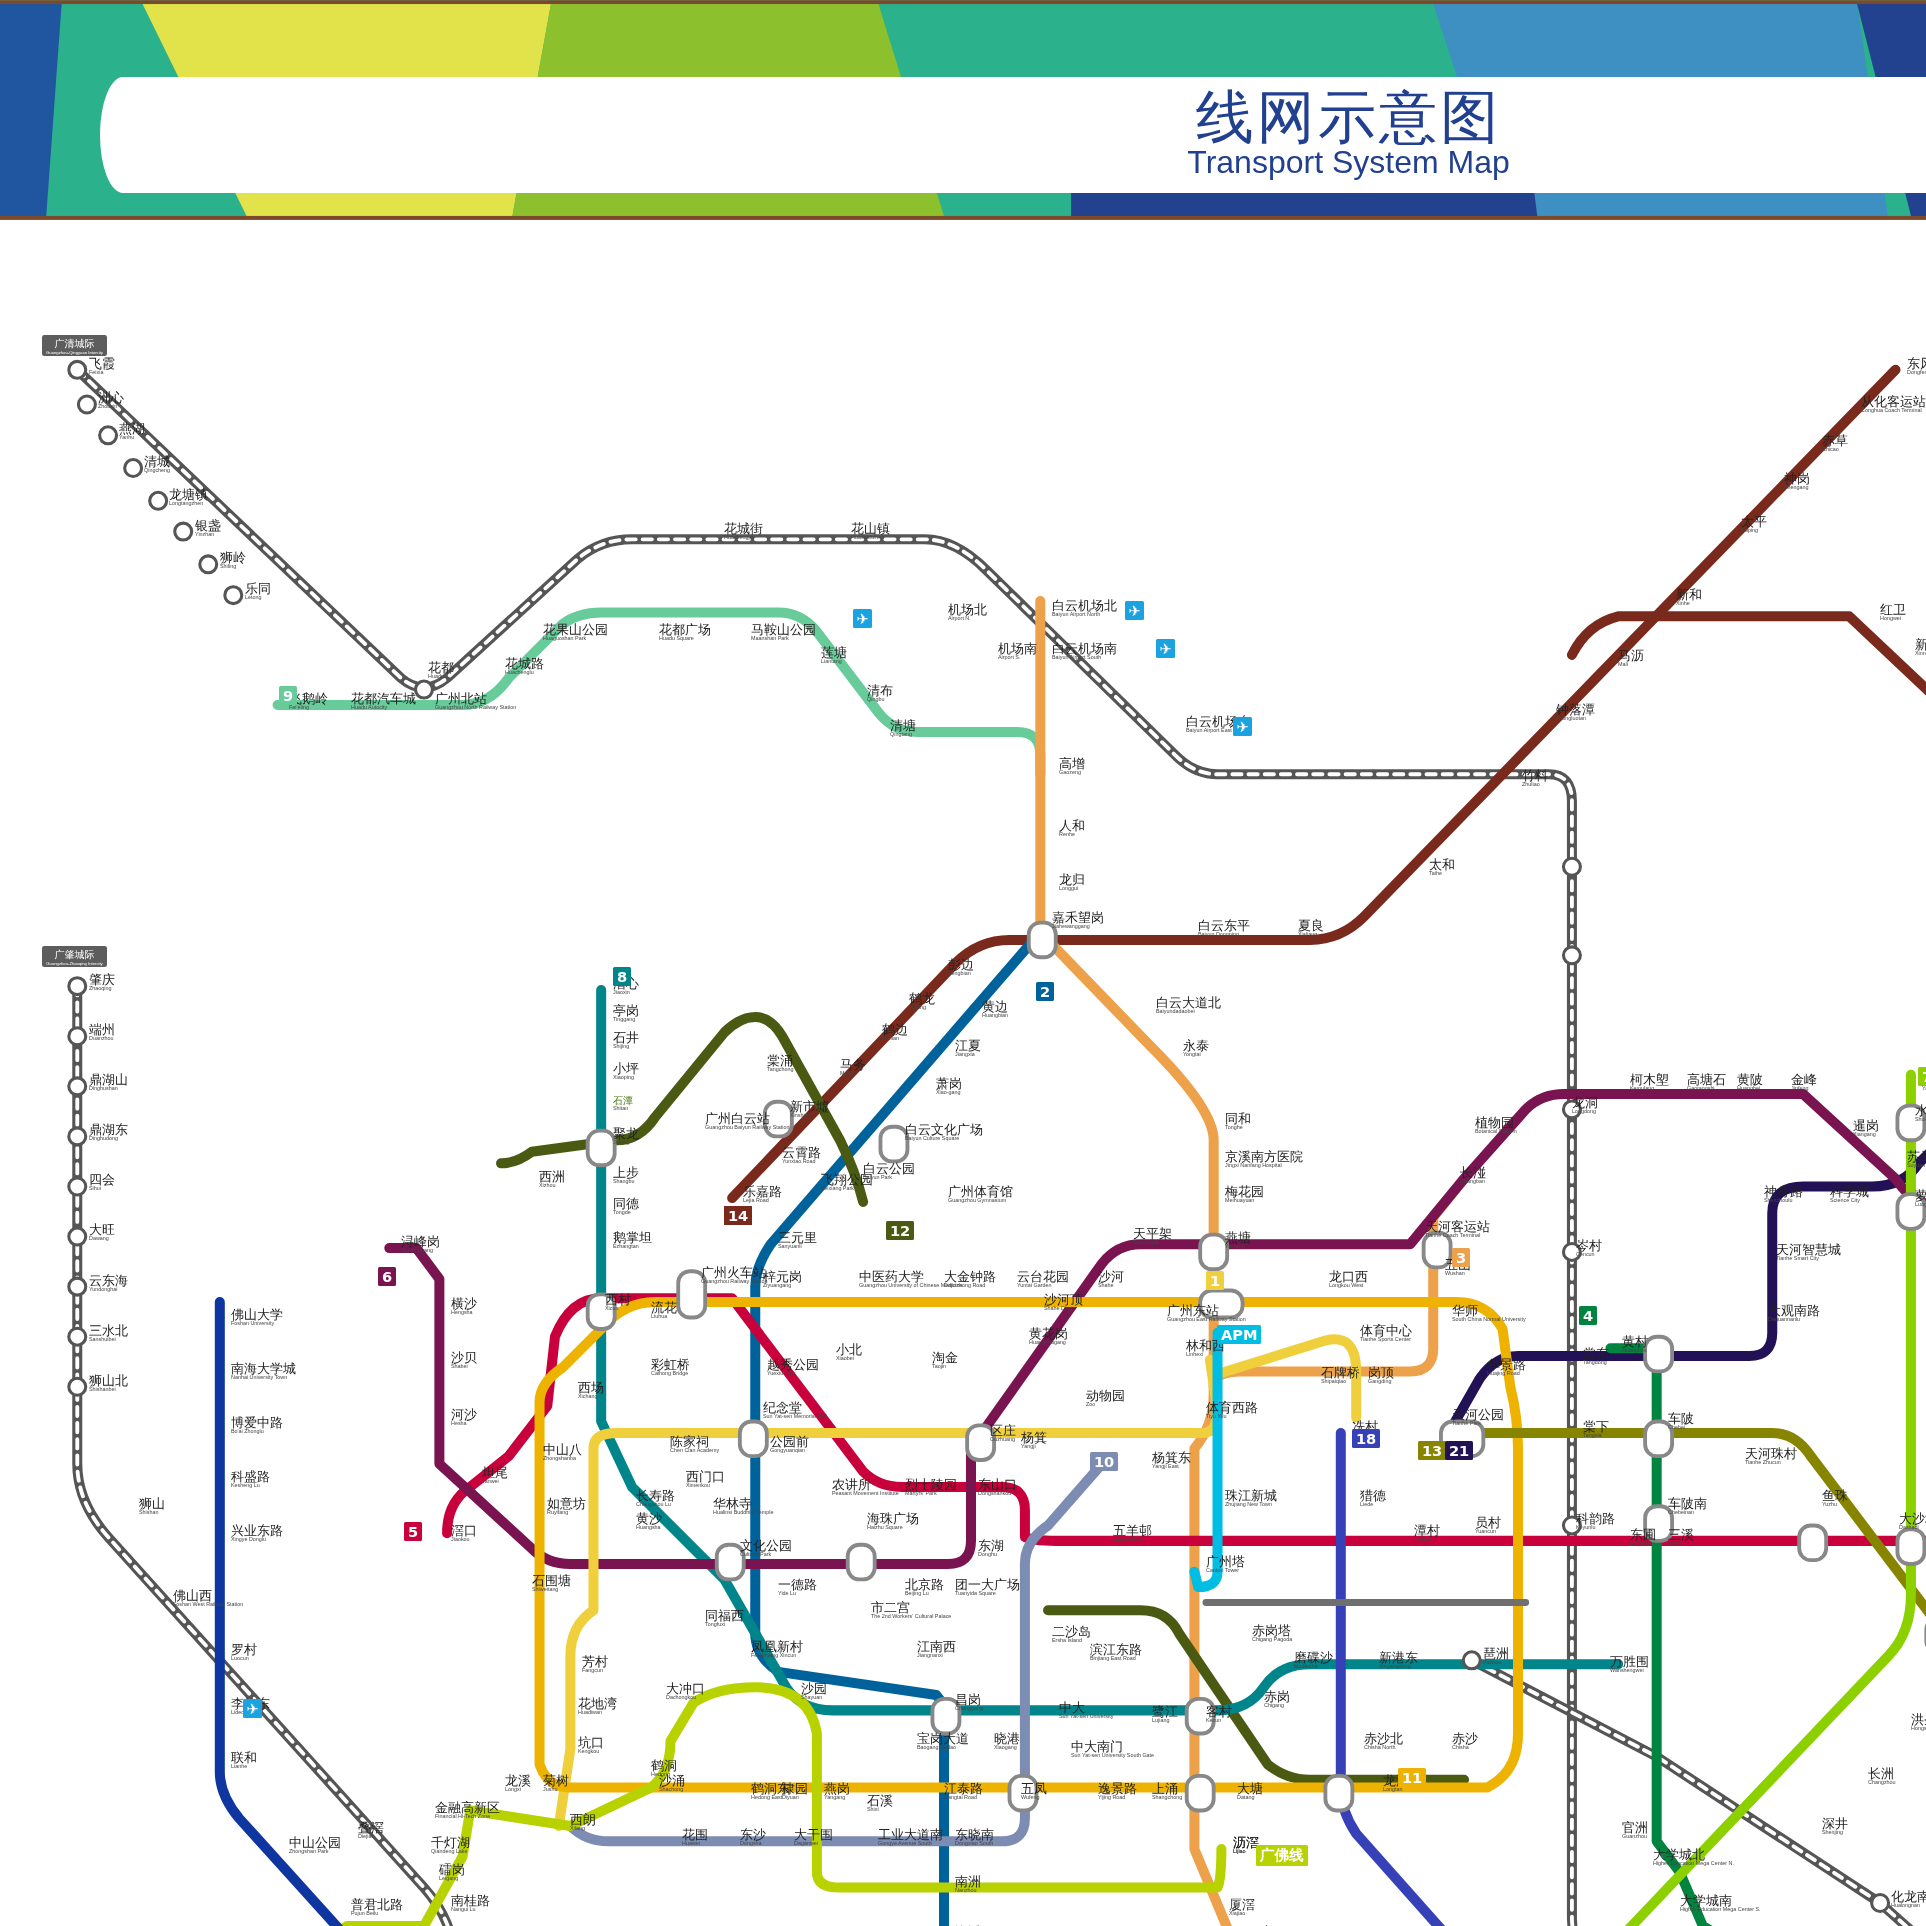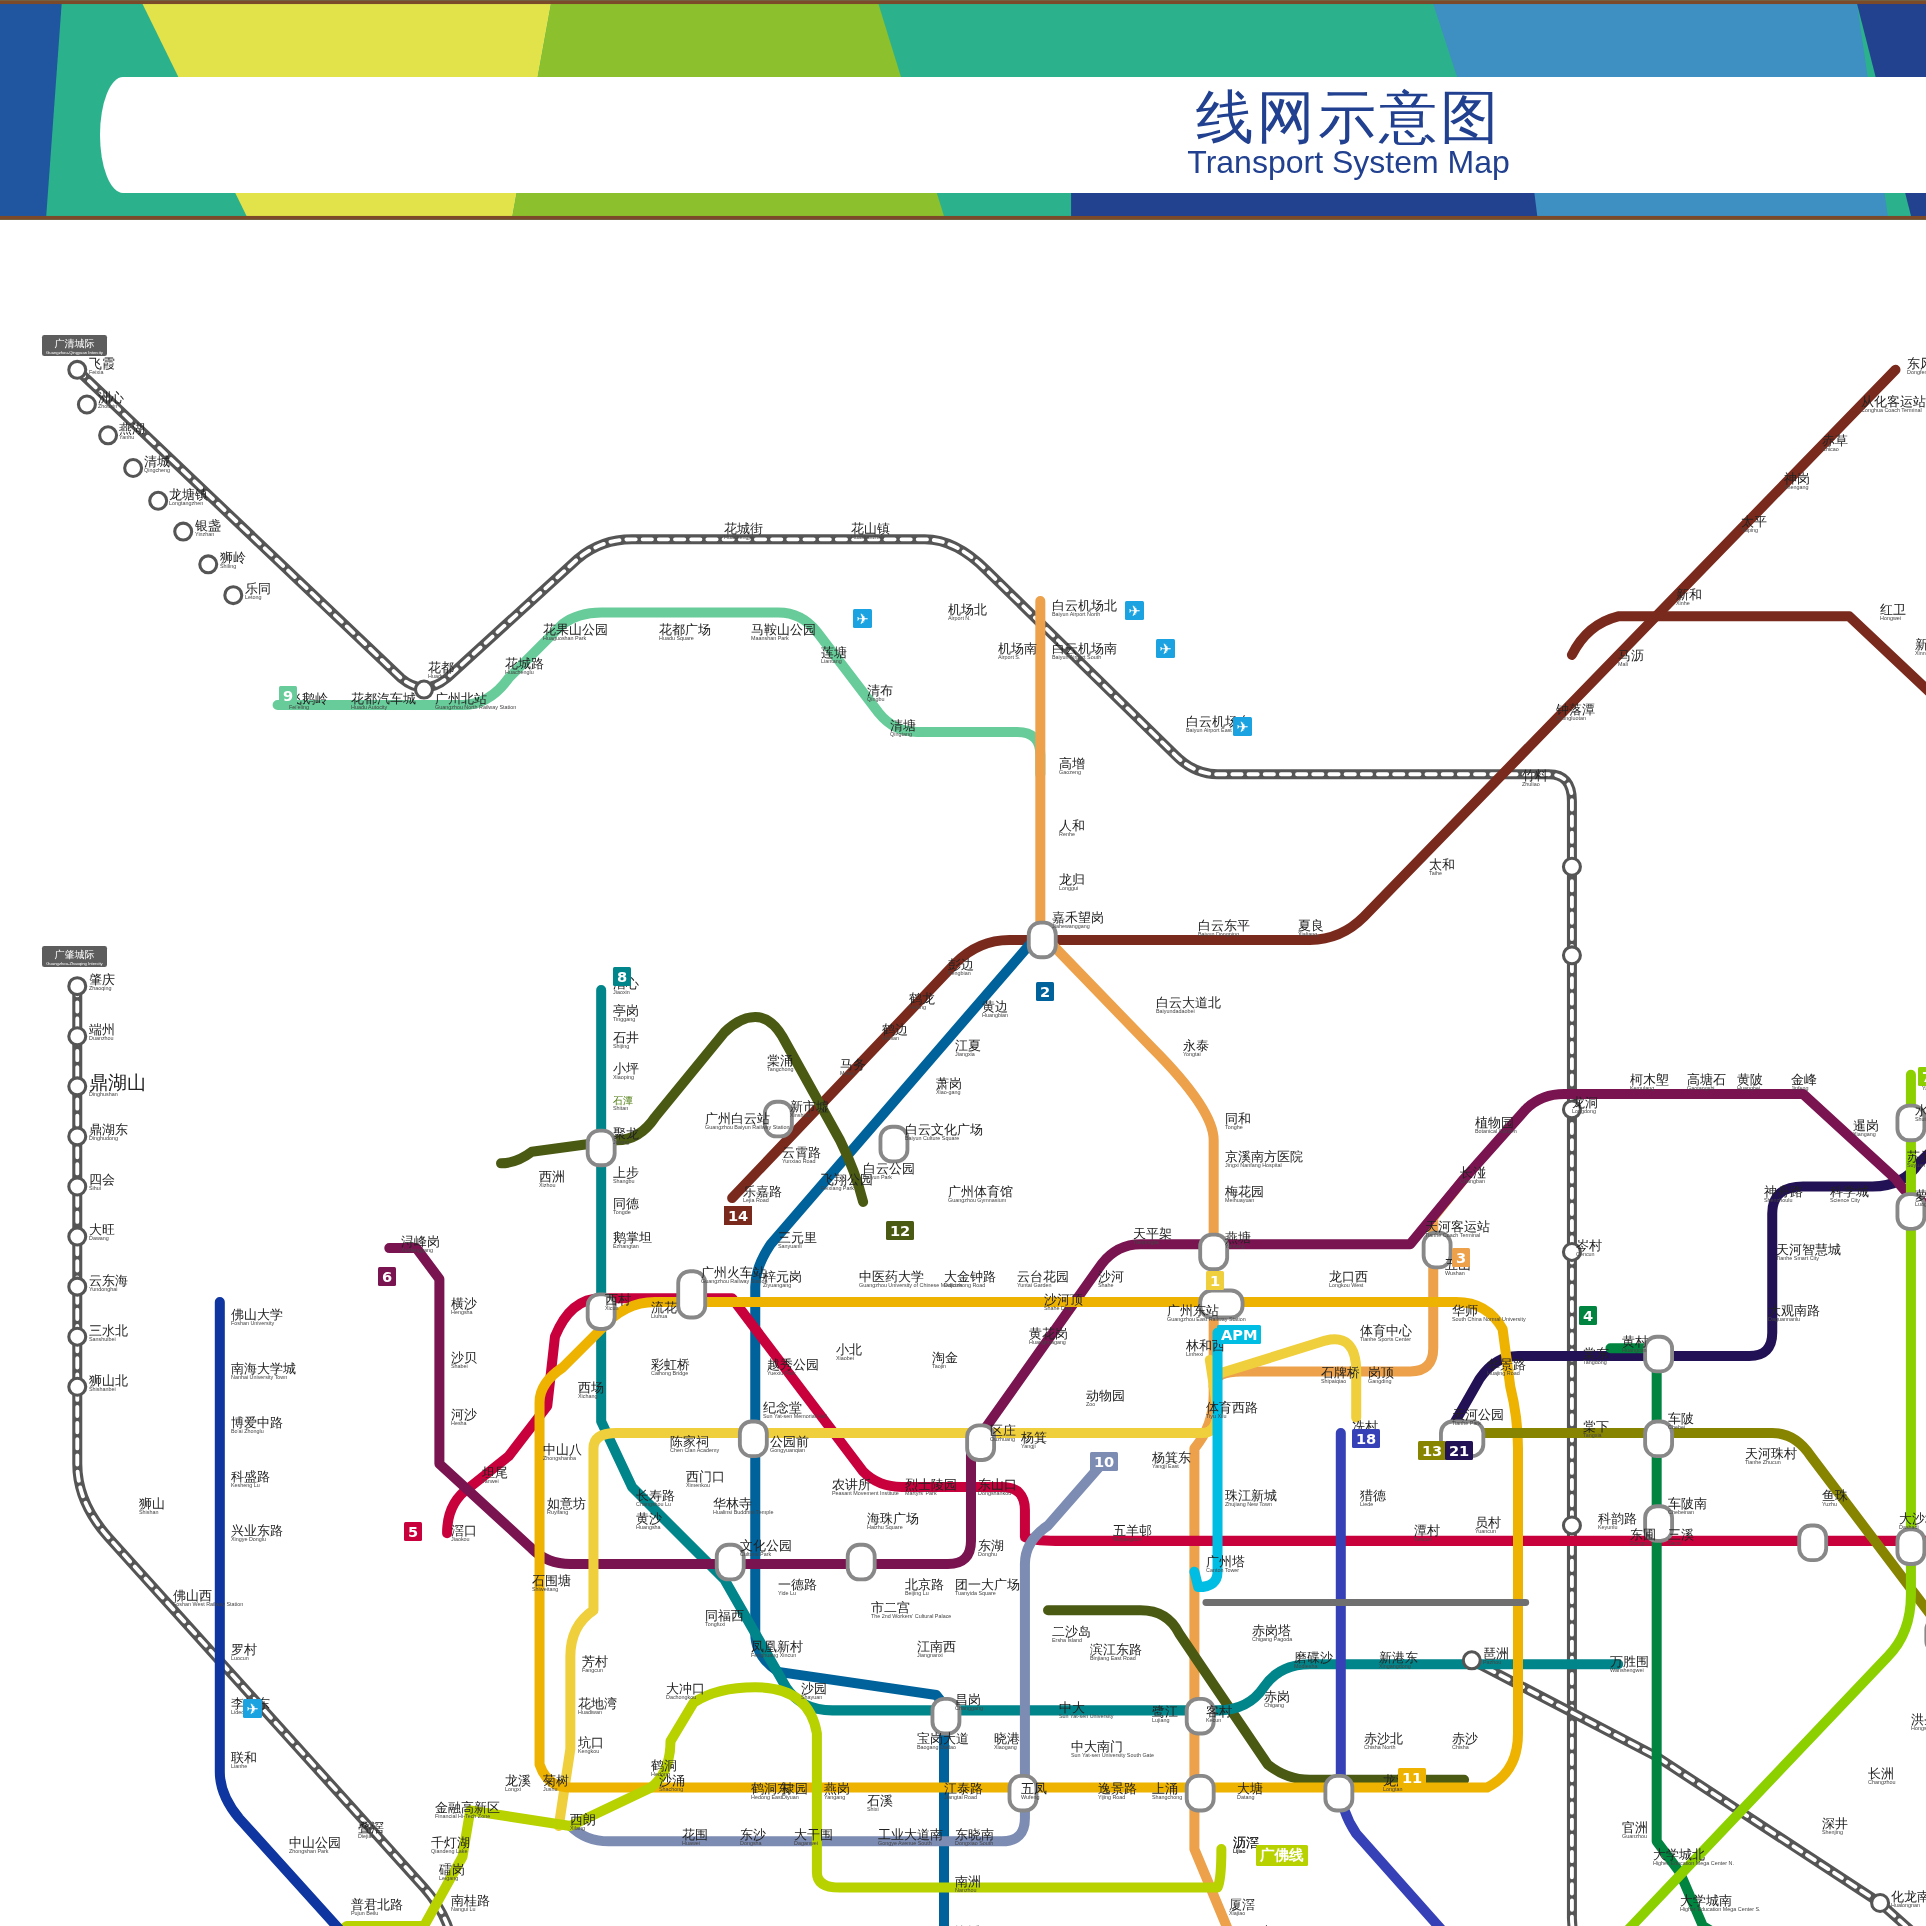--- a/index.html
+++ b/index.html
@@ -460,21 +460,21 @@
       <div style="font-size: 5.4px; color: rgb(68, 68, 68); font-family: &quot;Liberation Sans&quot;, sans-serif;">Dongpu</div>
     </div>
     <div style="position: absolute; left: 1668px; top: 1528px; white-space: nowrap; line-height: 1;">
       <div style="font-size: 13px; color: rgb(34, 34, 34);">三溪</div>
       <div style="font-size: 5.4px; color: rgb(68, 68, 68); font-family: &quot;Liberation Sans&quot;, sans-serif;">Sanxi</div>
     </div>
     <div style="position: absolute; left: 1822px; top: 1489px; white-space: nowrap; line-height: 1;">
       <div style="font-size: 13px; color: rgb(34, 34, 34);">鱼珠</div>
       <div style="font-size: 5.4px; color: rgb(68, 68, 68); font-family: &quot;Liberation Sans&quot;, sans-serif;">Yuzhu</div>
     </div>
-    <div style="position: absolute; left: 1576px; top: 1512px; white-space: nowrap; line-height: 1; margin-left: 22px;">
+    <div style="position: absolute; left: 1576px; top: 1512px; white-space: nowrap; line-height: 1;">
       <div style="font-size: 13px; color: rgb(34, 34, 34);">科韵路</div>
       <div style="font-size: 5.4px; color: rgb(68, 68, 68); font-family: &quot;Liberation Sans&quot;, sans-serif;">Keyunlu</div>
     </div>
     <div style="position: absolute; left: 1475px; top: 1516px; white-space: nowrap; line-height: 1;">
       <div style="font-size: 13px; color: rgb(34, 34, 34);">员村</div>
       <div style="font-size: 5.4px; color: rgb(68, 68, 68); font-family: &quot;Liberation Sans&quot;, sans-serif;">Yuancun</div>
     </div>
     <div style="position: absolute; left: 1452px; top: 1408px; white-space: nowrap; line-height: 1;">
       <div style="font-size: 13px; color: rgb(34, 34, 34);">天河公园</div>
       <div style="font-size: 5.4px; color: rgb(68, 68, 68); font-family: &quot;Liberation Sans&quot;, sans-serif;">Tianhe Park</div>
@@ -755,21 +755,21 @@
     </div>
     <div style="position: absolute; left: 89px; top: 973px; white-space: nowrap; line-height: 1;">
       <div style="font-size: 13px; color: rgb(34, 34, 34);">肇庆</div>
       <div style="font-size: 5.4px; color: rgb(68, 68, 68); font-family: &quot;Liberation Sans&quot;, sans-serif;">Zhaoqing</div>
     </div>
     <div style="position: absolute; left: 89px; top: 1023px; white-space: nowrap; line-height: 1;">
       <div style="font-size: 13px; color: rgb(34, 34, 34);">端州</div>
       <div style="font-size: 5.4px; color: rgb(68, 68, 68); font-family: &quot;Liberation Sans&quot;, sans-serif;">Duanzhou</div>
     </div>
     <div style="position: absolute; left: 89px; top: 1073px; white-space: nowrap; line-height: 1;">
-      <div style="font-size: 19px; color: rgb(34, 34, 34);">鼎湖山</div>
+      <div style="font-size: 13px; color: rgb(34, 34, 34);">鼎湖山</div>
       <div style="font-size: 5.4px; color: rgb(68, 68, 68); font-family: &quot;Liberation Sans&quot;, sans-serif;">Dinghushan</div>
     </div>
     <div style="position: absolute; left: 89px; top: 1123px; white-space: nowrap; line-height: 1;">
       <div style="font-size: 13px; color: rgb(34, 34, 34);">鼎湖东</div>
       <div style="font-size: 5.4px; color: rgb(68, 68, 68); font-family: &quot;Liberation Sans&quot;, sans-serif;">Dinghudong</div>
     </div>
     <div style="position: absolute; left: 89px; top: 1173px; white-space: nowrap; line-height: 1;">
       <div style="font-size: 13px; color: rgb(34, 34, 34);">四会</div>
       <div style="font-size: 5.4px; color: rgb(68, 68, 68); font-family: &quot;Liberation Sans&quot;, sans-serif;">Sihui</div>
     </div>

